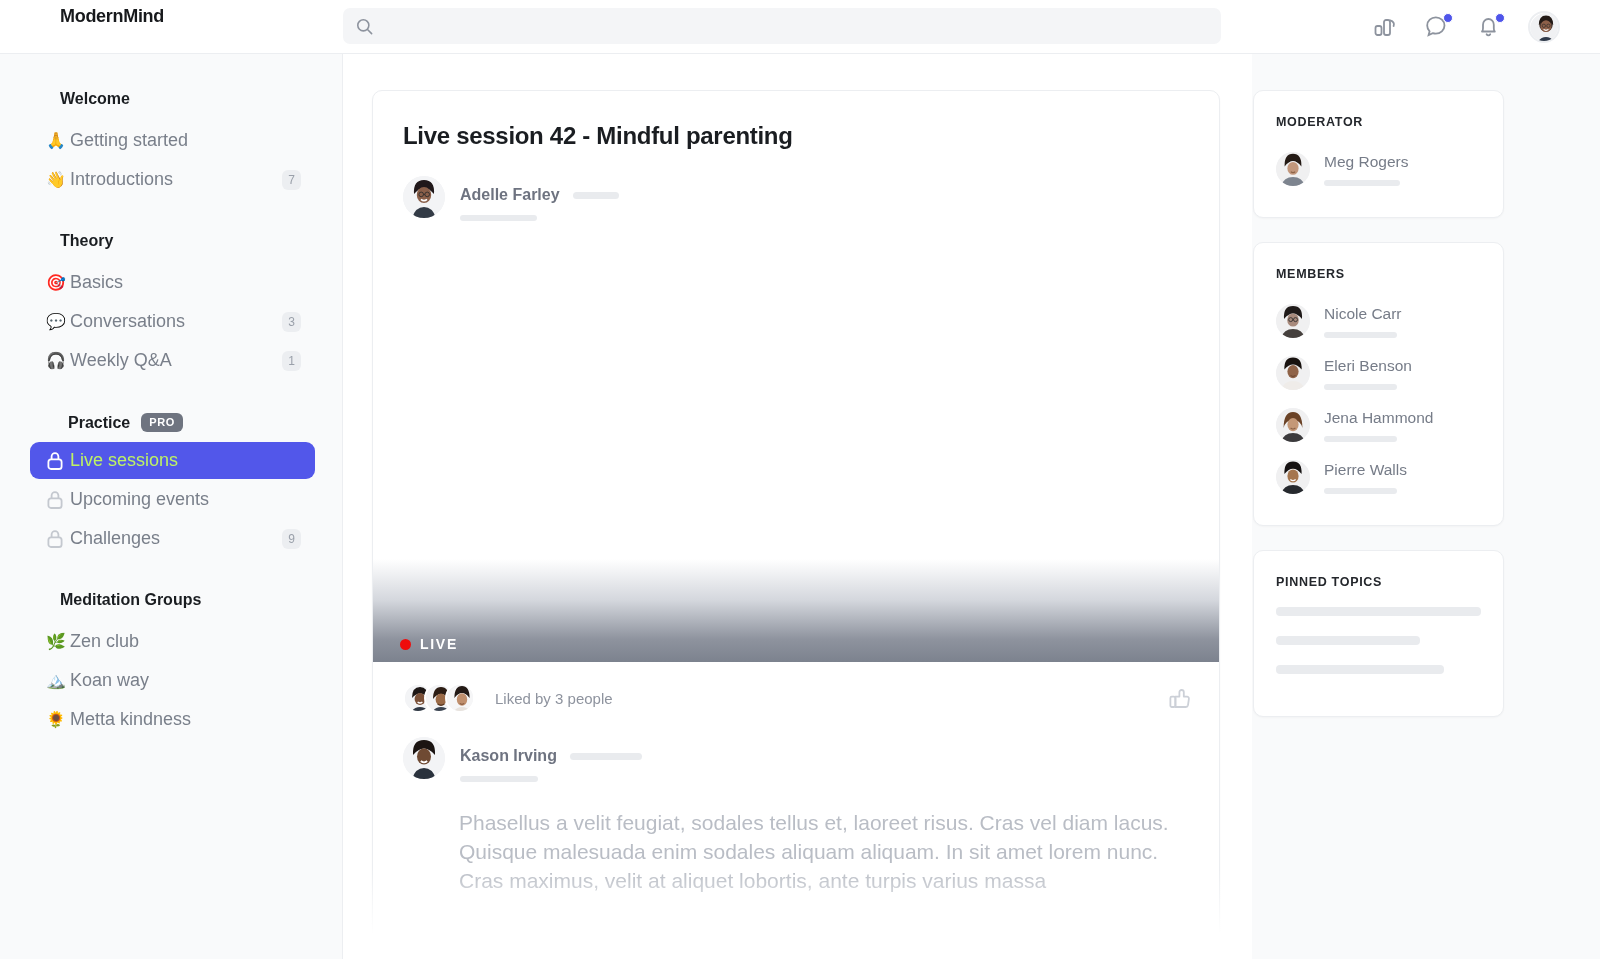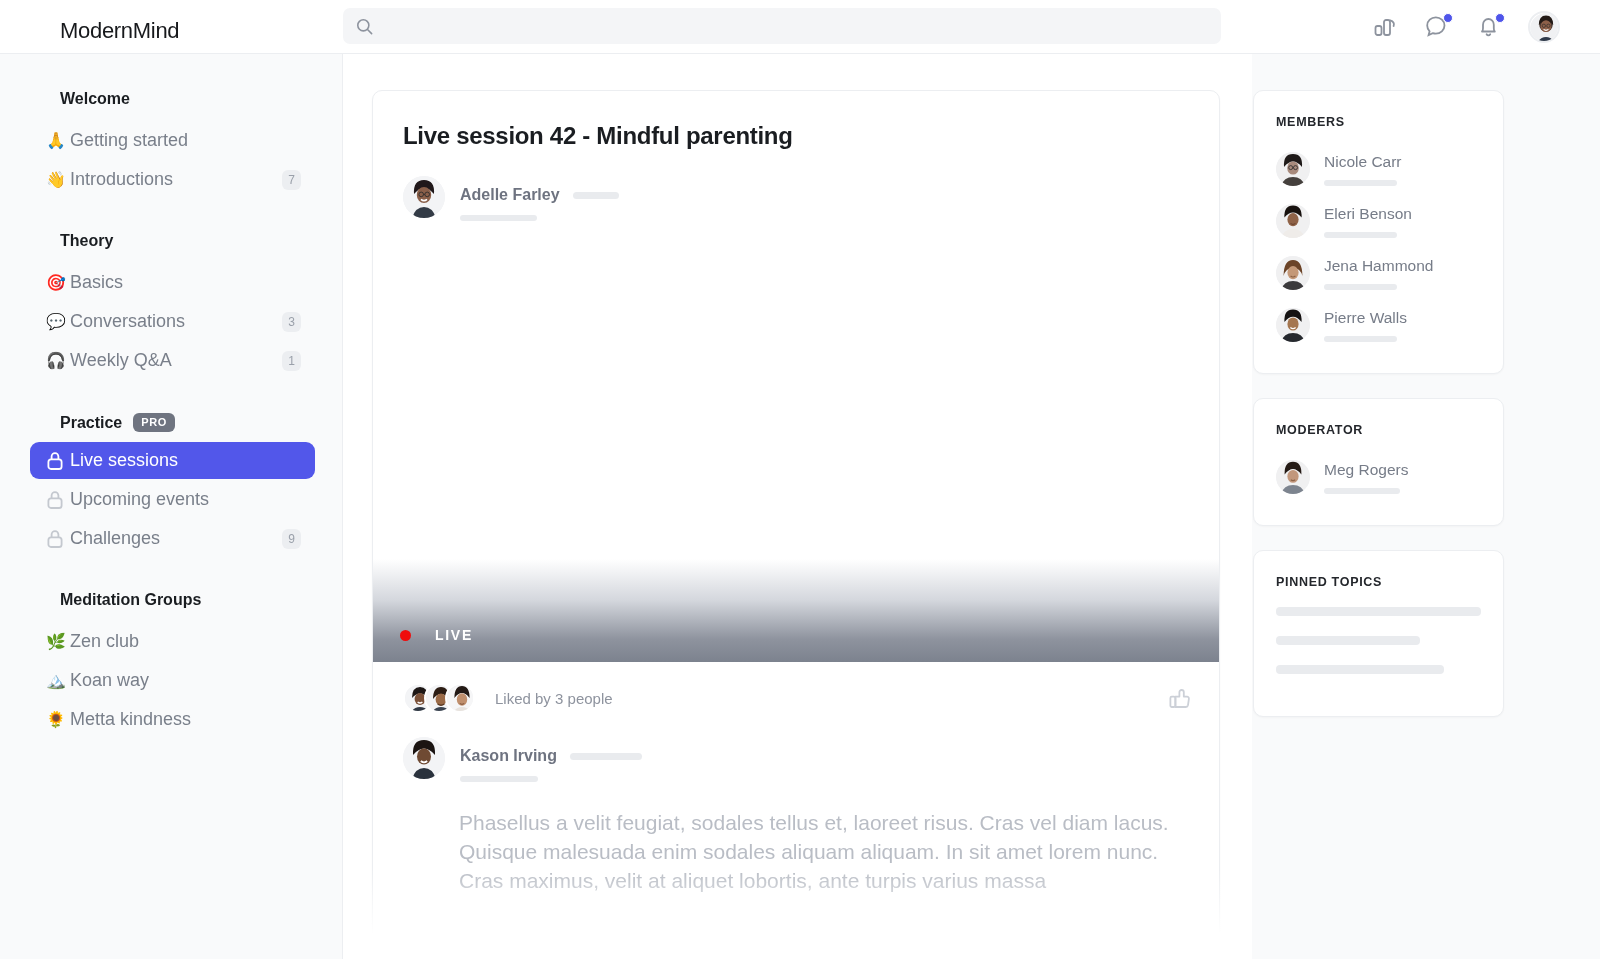--- a/index.html
+++ b/index.html
@@ -12,22 +12,22 @@
   }
 
   
   .topbar {
     position: absolute; top: 0; left: 0; width: 1600px; height: 54px;
     background: #ffffff;
     border-bottom: 1px solid #eceef1;
     display: flex; align-items: center;
   }
   .logo {
-    position: absolute; left: 60px; top: 18px;
-    font-size: 22px; font-weight: normal; color: #17191c;
+    position: absolute; left: 60px; top: 6px;
+    font-size: 18px; font-weight: bold; color: #17191c;
     letter-spacing: -0.3px;
   }
   .searchbar {
     position: absolute; left: 343px; top: 8px;
     width: 878px; height: 36px;
     background: #f4f5f7; border-radius: 7px;
     display: flex; align-items: center; padding: 0 12px;
   }
   .searchbar input {
     border: none; outline: none; background: transparent;
@@ -58,21 +58,21 @@
     background: #f9fafb;
     border-right: 1px solid #eceef1;
     padding: 36px 0 0 0;
   }
   .sb-group { margin-bottom: 4px; }
   .sb-title {
     font-size: 16px; font-weight: bold; color: #1a1d21;
     padding: 0 0 14px 60px;
     display: flex; align-items: center; gap: 11px;
   }
-  .sb-title.tight { padding-bottom: 10px; }
+  .sb-title.tight { padding-bottom: 10px; margin-left: 8px; }
   .pro-badge {
     background: #6f7480; color: #ffffff;
     font-size: 11px; font-weight: bold; letter-spacing: 0.6px;
     padding: 3px 8px 4px; border-radius: 6px;
   }
   .sb-item {
     display: flex; align-items: center;
     height: 37px; margin: 0 27px 2px 30px;
     padding: 0 14px 0 16px;
     border-radius: 9px; cursor: pointer;
@@ -85,21 +85,21 @@
     font-size: 18px; color: #797f8a; flex: 1;
     margin-left: 0;
   }
   .sb-item .cnt {
     background: #eceef1; color: #9aa0aa;
     font-size: 12px; min-width: 19px; height: 20px;
     border-radius: 6px; display: flex;
     align-items: center; justify-content: center; padding: 0 5px;
   }
   .sb-item.active { background: #5257ea; }
-  .sb-item.active .lbl { color: #ffffff; font-weight: normal; }
+  .sb-item.active .lbl { color: #bef264; font-weight: normal; }
   .sb-item .lockico { width: 24px; flex-shrink: 0; display: block; }
   .gap-lg { height: 30px; }
 
   
   .main {
     position: absolute; top: 54px; left: 343px;
     width: 909px; height: 905px;
     background: #ffffff; overflow: hidden;
   }
   .post-card {
@@ -133,22 +133,22 @@
     position: relative;
     margin: 21px 0 0 0;
     height: 420px; width: 100%;
     background: #ffffff;
   }
   .video-grad {
     position: absolute; left: 0; bottom: 0; width: 100%; height: 103px;
     background: linear-gradient(180deg, #ffffff 0%, #d4d7dd 40%, #8e939e 78%, #7c828e 100%);
   }
   .live-badge {
-    position: absolute; left: 27px; bottom: 19px;
-    display: flex; align-items: center; gap: 24px;
+    position: absolute; left: 27px; bottom: 10px;
+    display: flex; align-items: center; gap: 9px;
   }
   .live-dot { width: 11px; height: 11px; border-radius: 50%; background: #ef0c0c; }
   .live-txt {
     color: #ffffff; font-size: 14px; font-weight: bold;
     letter-spacing: 1.7px;
   }
 
   .likes-row {
     display: flex; align-items: center;
     height: 72px; padding: 0 27px 0 30px;
@@ -456,20 +456,39 @@
       <div class="comment-body">Phasellus a velit feugiat, sodales tellus et, laoreet risus. Cras vel diam lacus. Quisque malesuada enim sodales aliquam aliquam. In sit amet lorem nunc. Cras maximus, velit at aliquet lobortis, ante turpis varius massa</div>
     </div>
   </div>
 
   <div class="fade-bottom"></div>
 </div>
 
 <div class="rail">
 
   <div class="card">
+    <div class="card-title">MODERATOR</div>
+    <div class="person">
+      <div class="av34">
+        <svg viewBox="0 0 34 34" width="34" height="34">
+          <circle cx="17" cy="17" r="17" fill="#f0f0f1"></circle>
+          <path d="M8.6 14.4 q8.4 -11 16.8 0 q0.4 -12.6 -8.4 -12.6 q-8.8 0 -8.4 12.6z" fill="#241a15"></path>
+          <ellipse cx="17" cy="16.4" rx="5.6" ry="6.4" fill="#c2977c"></ellipse>
+          <path d="M14.8 19.8 q2.2 1.6 4.4 0" stroke="#8d6348" stroke-width="1.1" fill="none"></path>
+          <path d="M5 34 q2.8 -9 12 -9 q9.2 0 12 9z" fill="#7d848f"></path>
+        </svg>
+      </div>
+      <div class="person-meta">
+        <div class="person-name">Meg Rogers</div>
+        <span class="skel skel-sm" style="width:76px; margin-top:9px"></span>
+      </div>
+    </div>
+  </div>
+
+  <div class="card">
     <div class="card-title">MEMBERS</div>
 
     <div class="person">
       <div class="av34">
         <svg viewBox="0 0 34 34" width="34" height="34">
           <circle cx="17" cy="17" r="17" fill="#f0f0f1"></circle>
           <path d="M8 15 q9 -11 18 0 q1 -13 -9 -13 q-10 0 -9 13z" fill="#1f1a19"></path>
           <ellipse cx="17" cy="16" rx="5.8" ry="6.6" fill="#a88a7c"></ellipse>
           <circle cx="14.7" cy="15.6" r="2" fill="none" stroke="#2b2b2b" stroke-width="0.8"></circle>
           <circle cx="19.5" cy="15.6" r="2" fill="none" stroke="#2b2b2b" stroke-width="0.8"></circle>
@@ -526,39 +545,20 @@
         </svg>
       </div>
       <div class="person-meta">
         <div class="person-name">Pierre Walls</div>
         <span class="skel skel-sm" style="width:73px; margin-top:9px"></span>
       </div>
     </div>
   </div>
 
   <div class="card">
-    <div class="card-title">MODERATOR</div>
-    <div class="person">
-      <div class="av34">
-        <svg viewBox="0 0 34 34" width="34" height="34">
-          <circle cx="17" cy="17" r="17" fill="#f0f0f1"></circle>
-          <path d="M8.6 14.4 q8.4 -11 16.8 0 q0.4 -12.6 -8.4 -12.6 q-8.8 0 -8.4 12.6z" fill="#241a15"></path>
-          <ellipse cx="17" cy="16.4" rx="5.6" ry="6.4" fill="#c2977c"></ellipse>
-          <path d="M14.8 19.8 q2.2 1.6 4.4 0" stroke="#8d6348" stroke-width="1.1" fill="none"></path>
-          <path d="M5 34 q2.8 -9 12 -9 q9.2 0 12 9z" fill="#7d848f"></path>
-        </svg>
-      </div>
-      <div class="person-meta">
-        <div class="person-name">Meg Rogers</div>
-        <span class="skel skel-sm" style="width:76px; margin-top:9px"></span>
-      </div>
-    </div>
-  </div>
-
-  <div class="card">
     <div class="card-title">PINNED TOPICS</div>
     <div class="pin-bars">
       <span class="skel" id="pin0" style="width: 100%;"></span>
       <span class="skel" id="pin1" style="width: 70%;"></span>
       <span class="skel" id="pin2" style="width: 82%;"></span>
     </div>
   </div>
 </div>
 
 </body></html>

